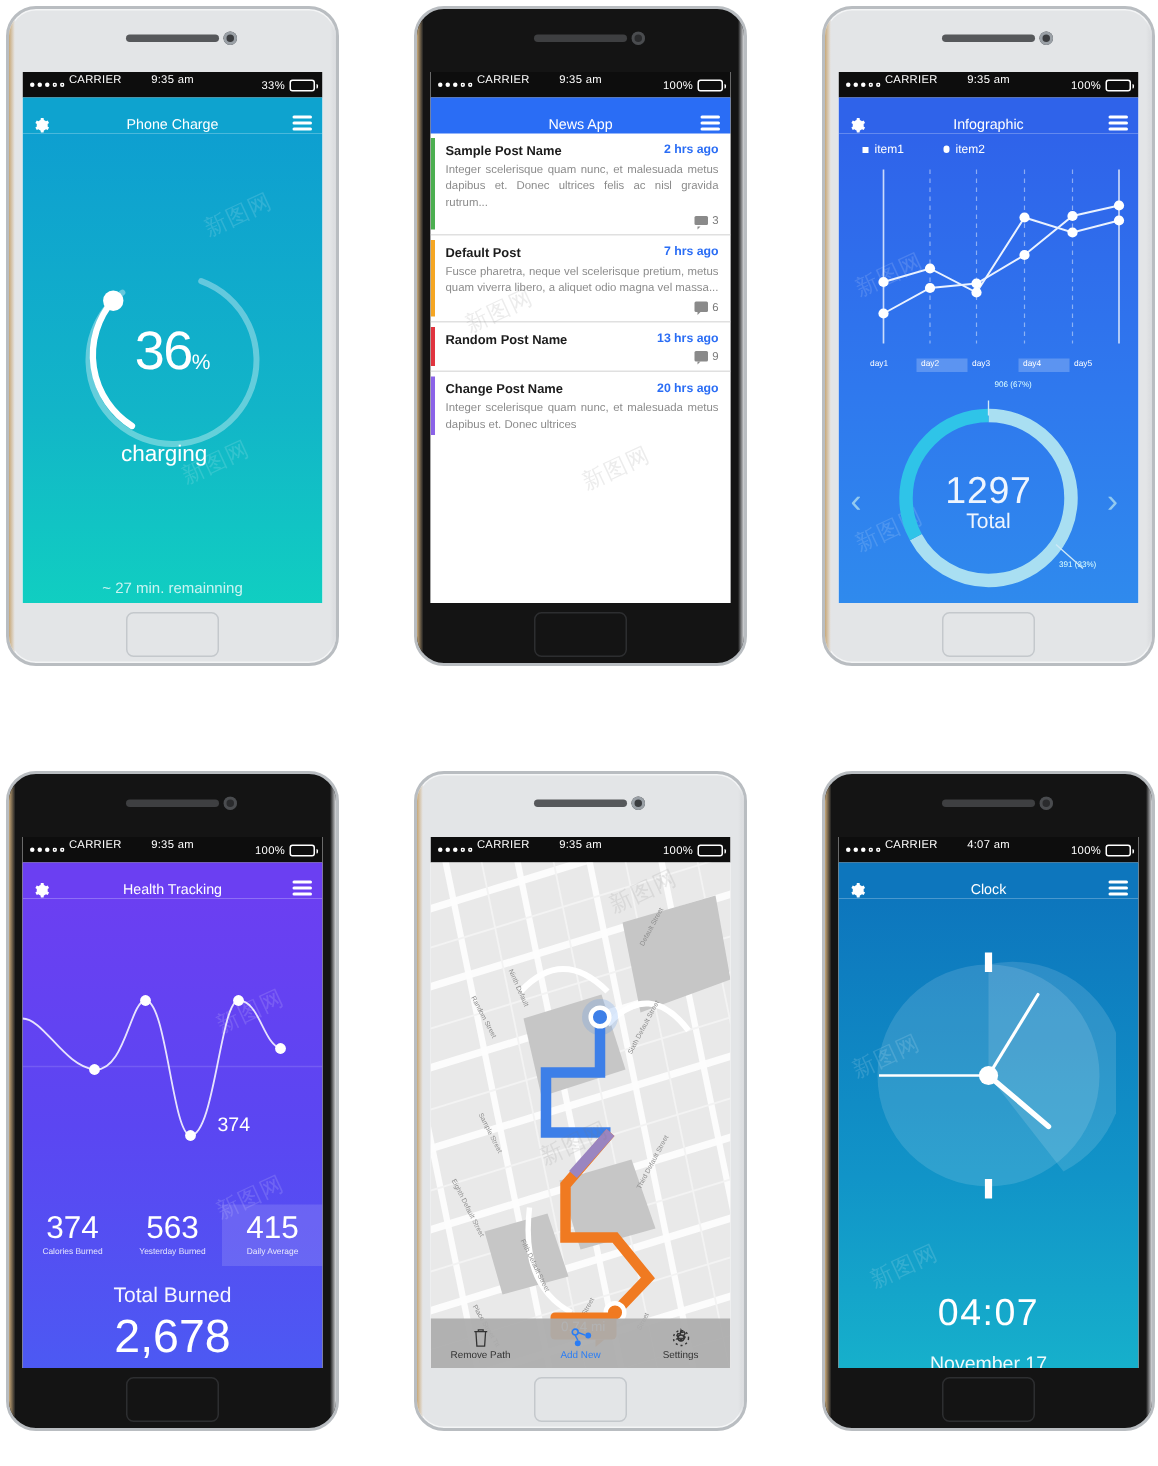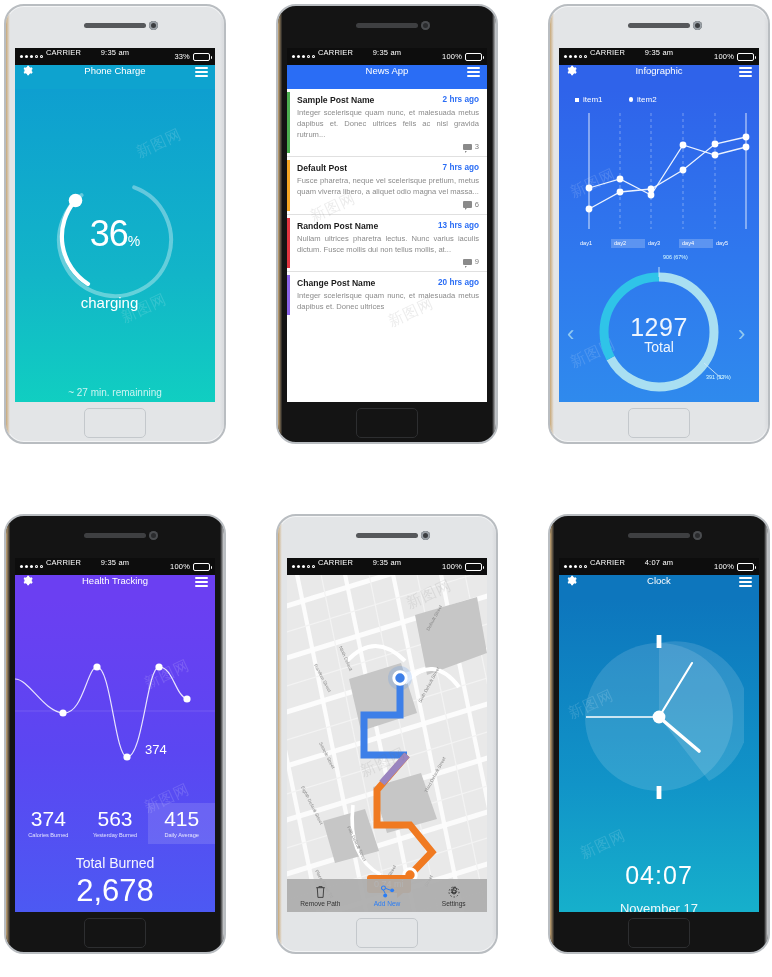--- a/index.html
+++ b/index.html
@@ -90,21 +90,21 @@
     position: relative; padding: 1px;
   }
   .batt:after {
     content: ''; position: absolute; right: -3px; top: 2.5px;
     width: 1.5px; height: 3px; background: #fff; border-radius: 0 1px 1px 0;
   }
   .batt .fill { height: 100%; background: #fff; border-radius: 1px; }
 
   
   .navbar {
-    height: 24px; display: flex; align-items: flex-start;
+    height: 24px; display: flex; align-items: flex-end;
     padding: 0 7px; position: relative; color: #fff;
   }
   .navbar .title {
     position: absolute; left: 0; right: 0; text-align: center;
     font-size: 9.5px;
   }
   .gear { width: 11px; height: 11px; position: relative; z-index: 2; }
   .hamb { margin-left: auto; width: 13px; z-index: 2; }
   .hamb span { display: block; height: 1.6px; background: #fff; margin: 2.3px 0; border-radius: 1px; }
 
@@ -375,21 +375,20 @@
               <span>6</span>
             </div>
           </div>
 
           <div class="post">
             <span class="bar" style="background:#e0343f"></span>
             <div class="post-head">
               <span class="post-title">Random Post Name</span>
               <span class="post-time">13 hrs ago</span>
             </div>
-            <div class="post-body">Nullam ultrices pharetra lectus. Nunc varius iaculis dictum. Fusce mollis dui non tellus mollis, at...</div>
             <div class="post-meta">
               <span class="bubble"></span>
               <span>9</span>
             </div>
           </div>
 
           <div class="post" style="border-bottom:none">
             <span class="bar" style="background:#8b63e8"></span>
             <div class="post-head">
               <span class="post-title">Change Post Name</span>

